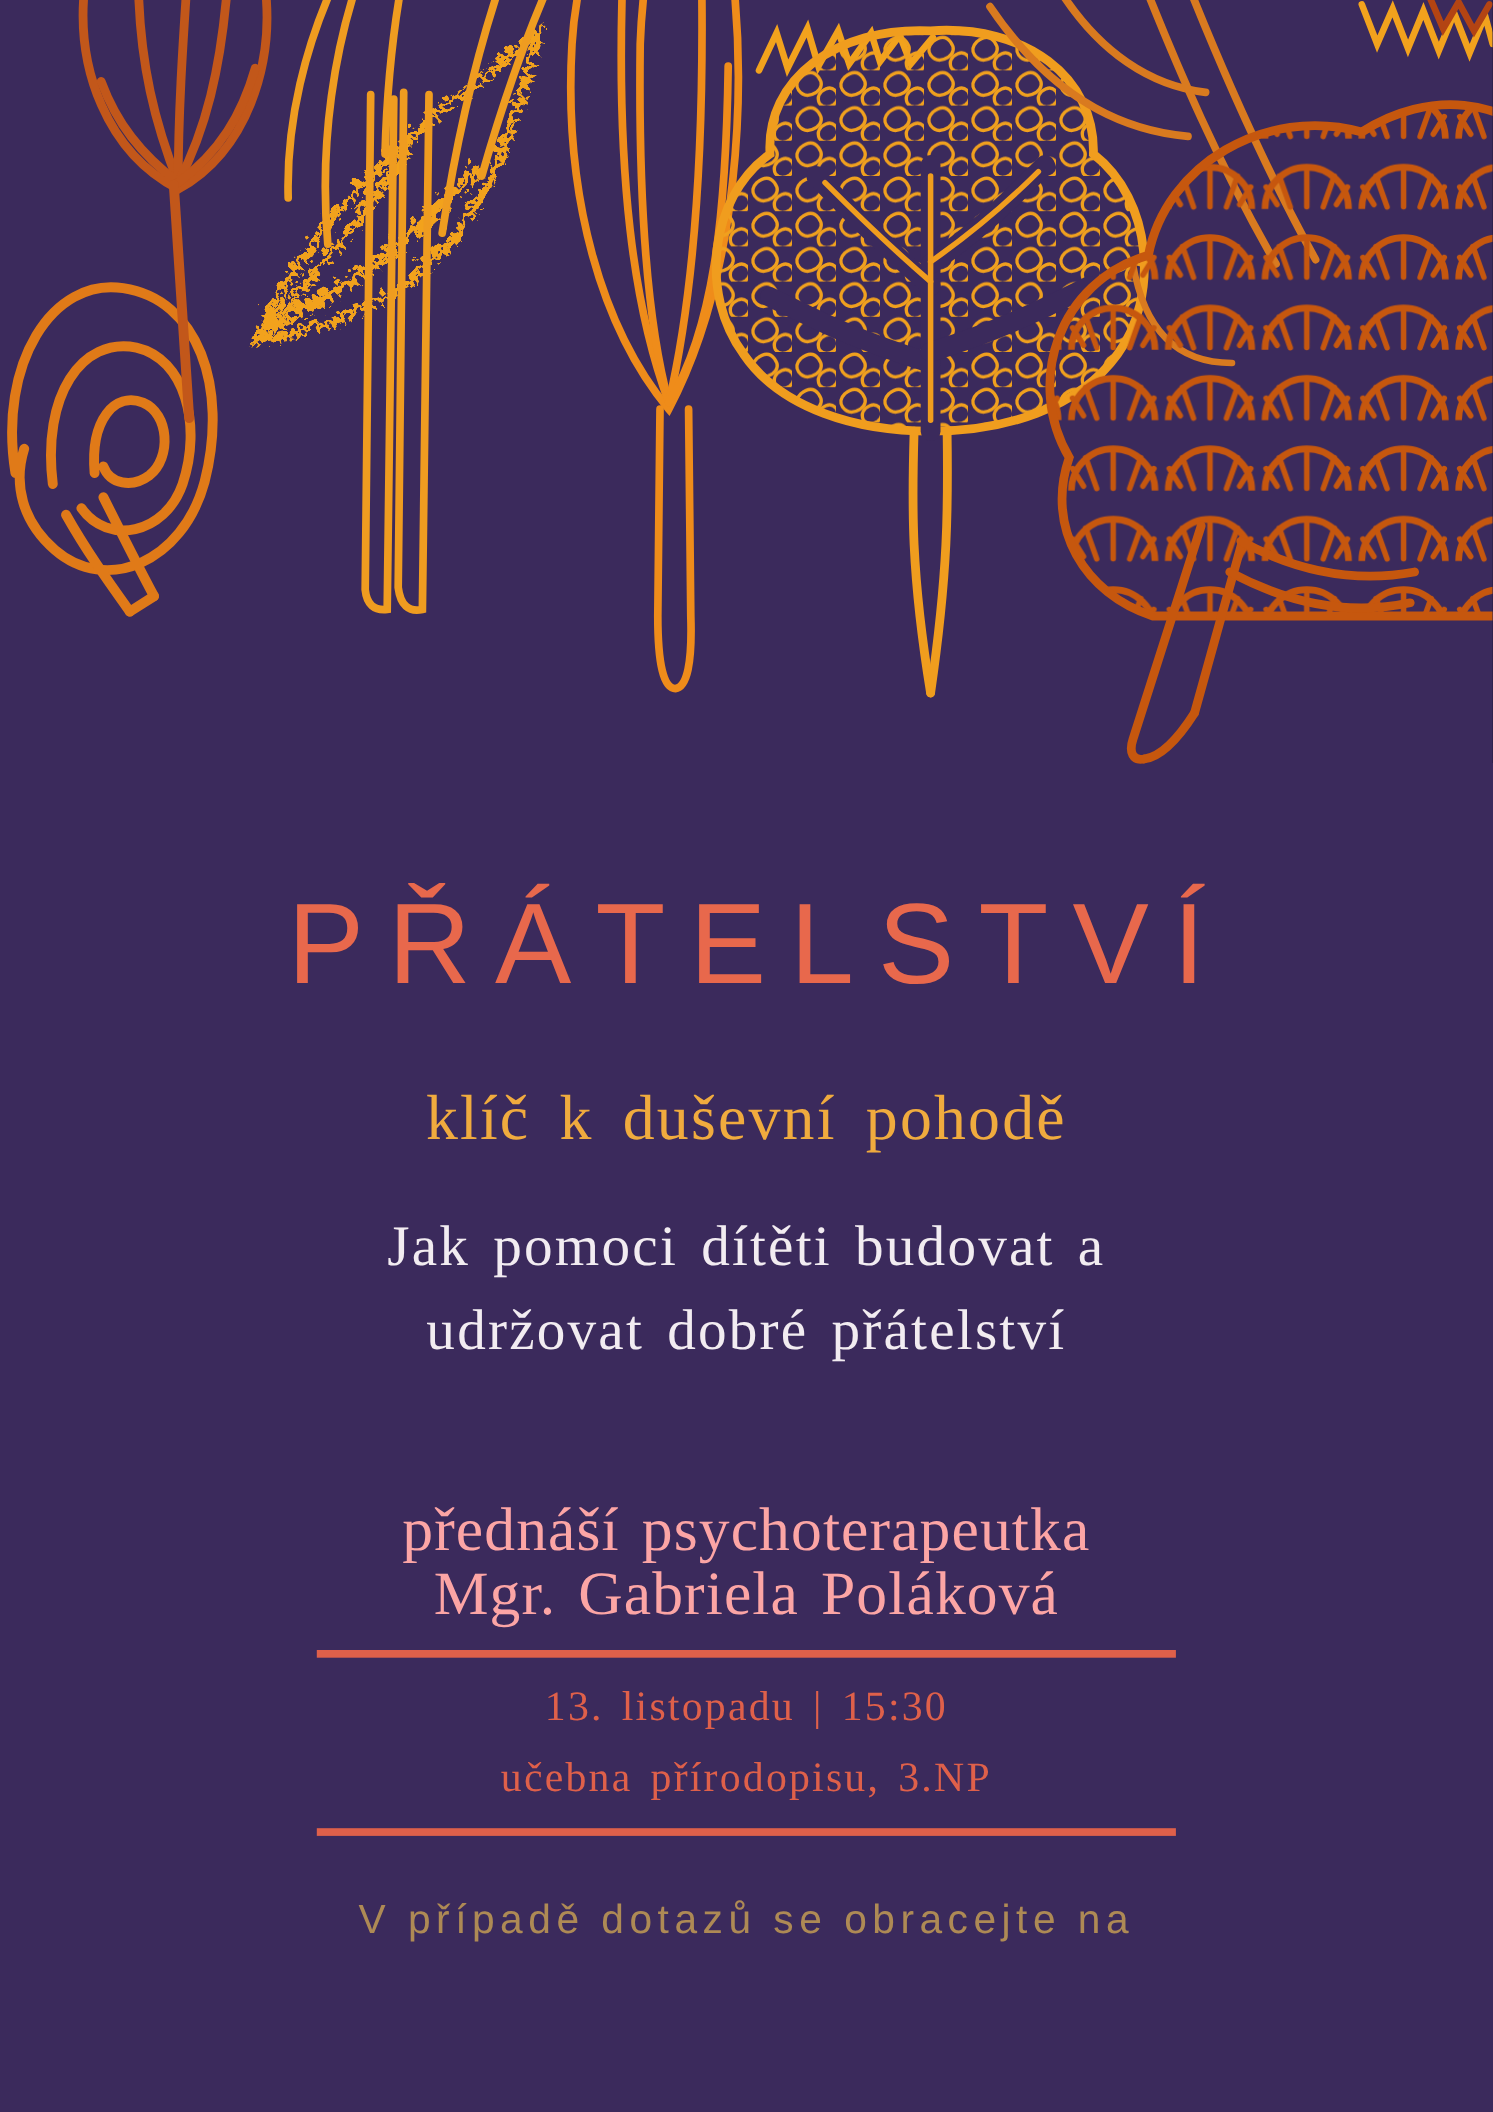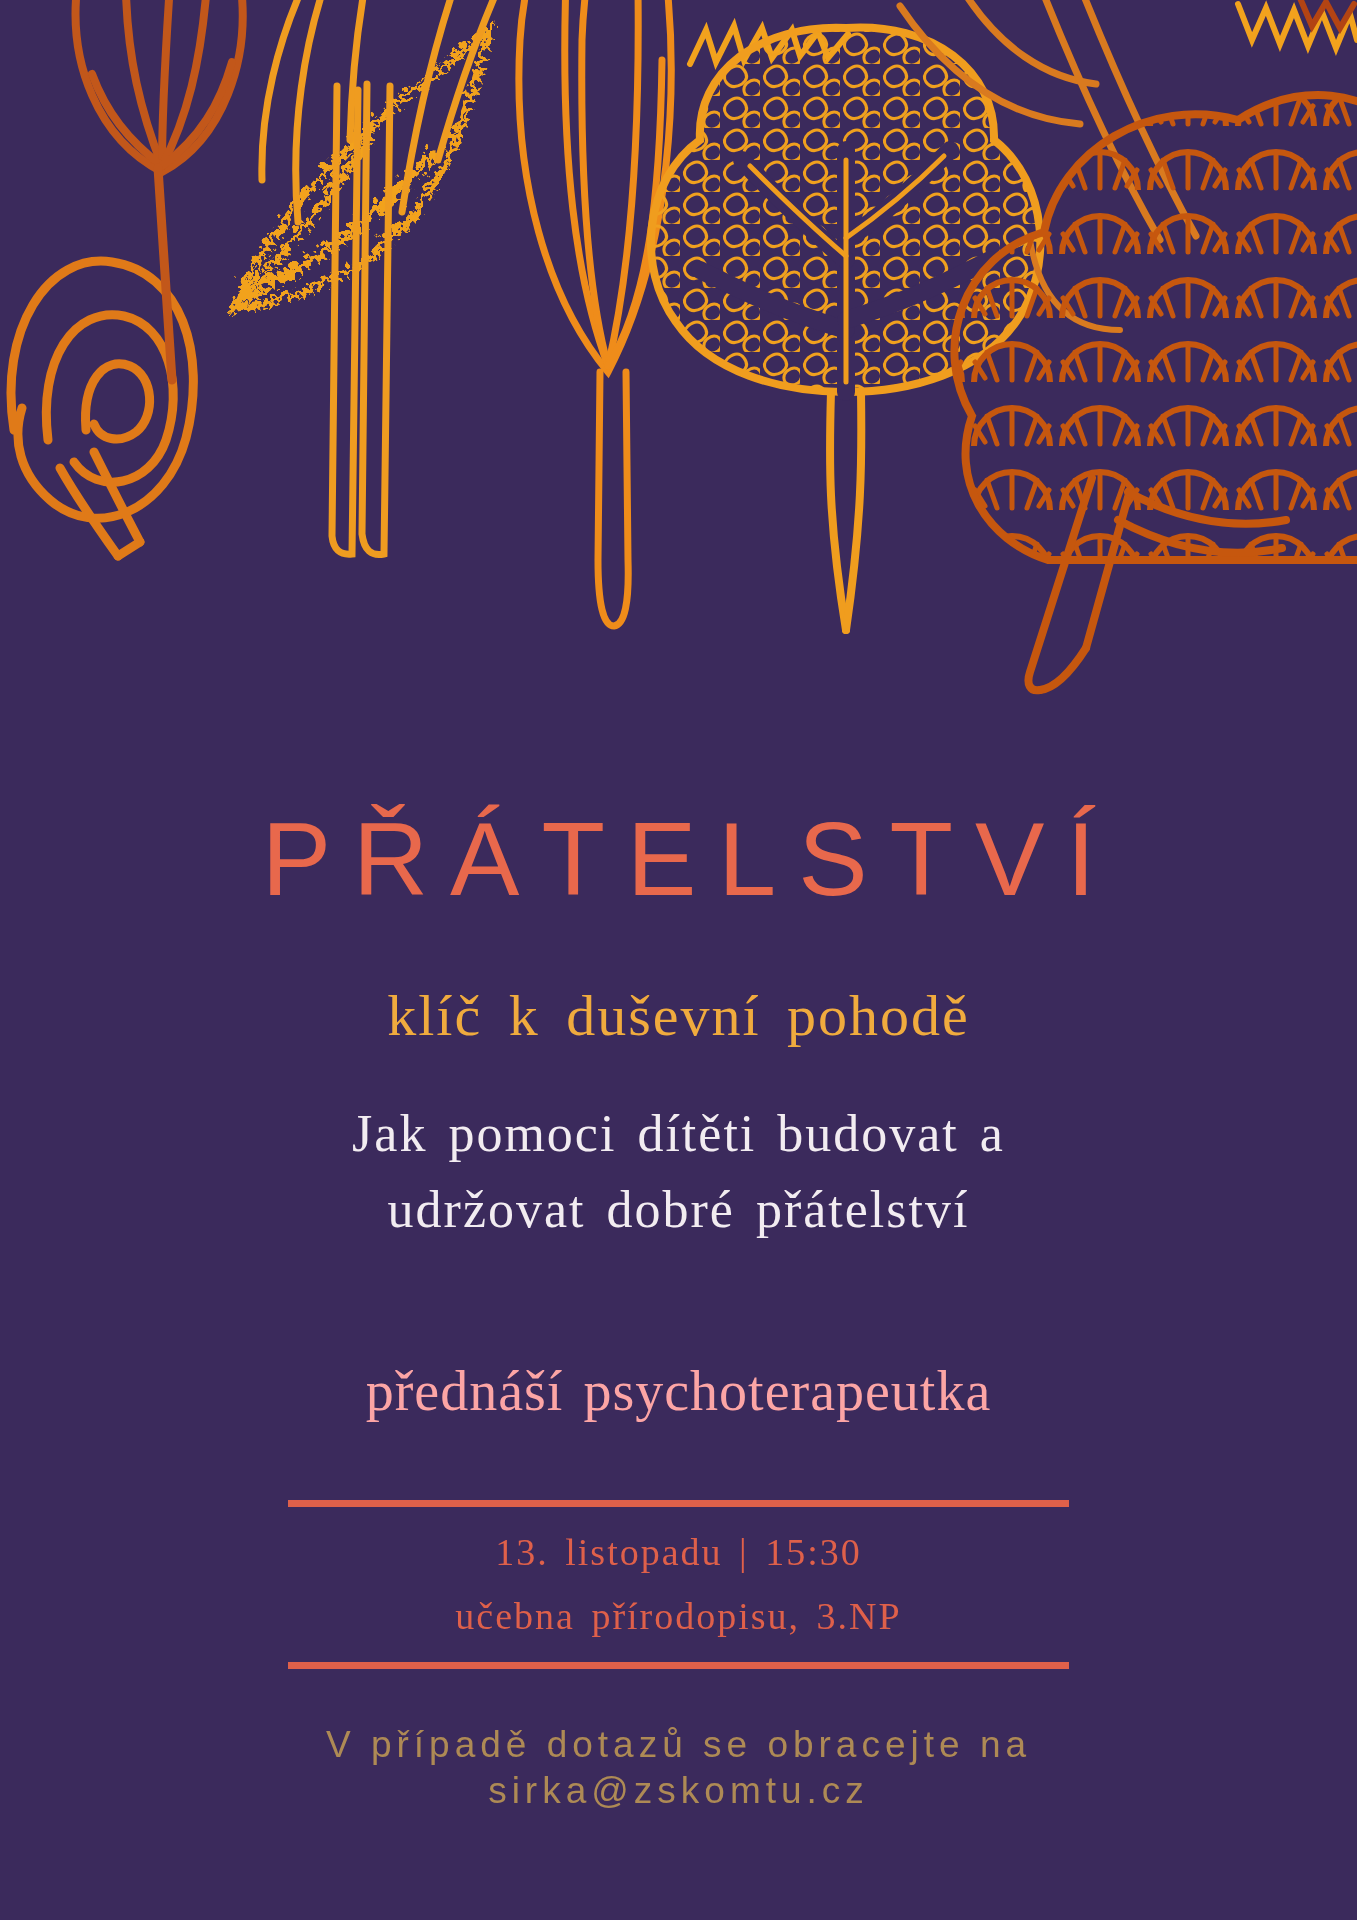--- a/index.html
+++ b/index.html
@@ -190,27 +190,27 @@
 
   <div class="textblock description">
     <div>Jak pomoci dítěti budovat a</div>
     <div>udržovat dobré přátelství</div>
   </div>
 
   <div class="textblock subtitle">klíč k duševní pohodě</div>
 
   <div class="textblock presenter">
     <div>přednáší psychoterapeutka</div>
+    <div>Mgr. Gabriela Poláková</div>
   </div>
 
   <div class="rule rule1"></div>
   <div class="textblock dates">
     <div>13. listopadu | 15:30</div>
     <div>učebna přírodopisu, 3.NP</div>
   </div>
   <div class="rule rule2"></div>
 
   <div class="textblock contact">
     <div>V případě dotazů se obracejte na</div>
-    <div>sirka@zskomtu.cz</div>
   </div>
 
 </div>
 
 </body></html>

